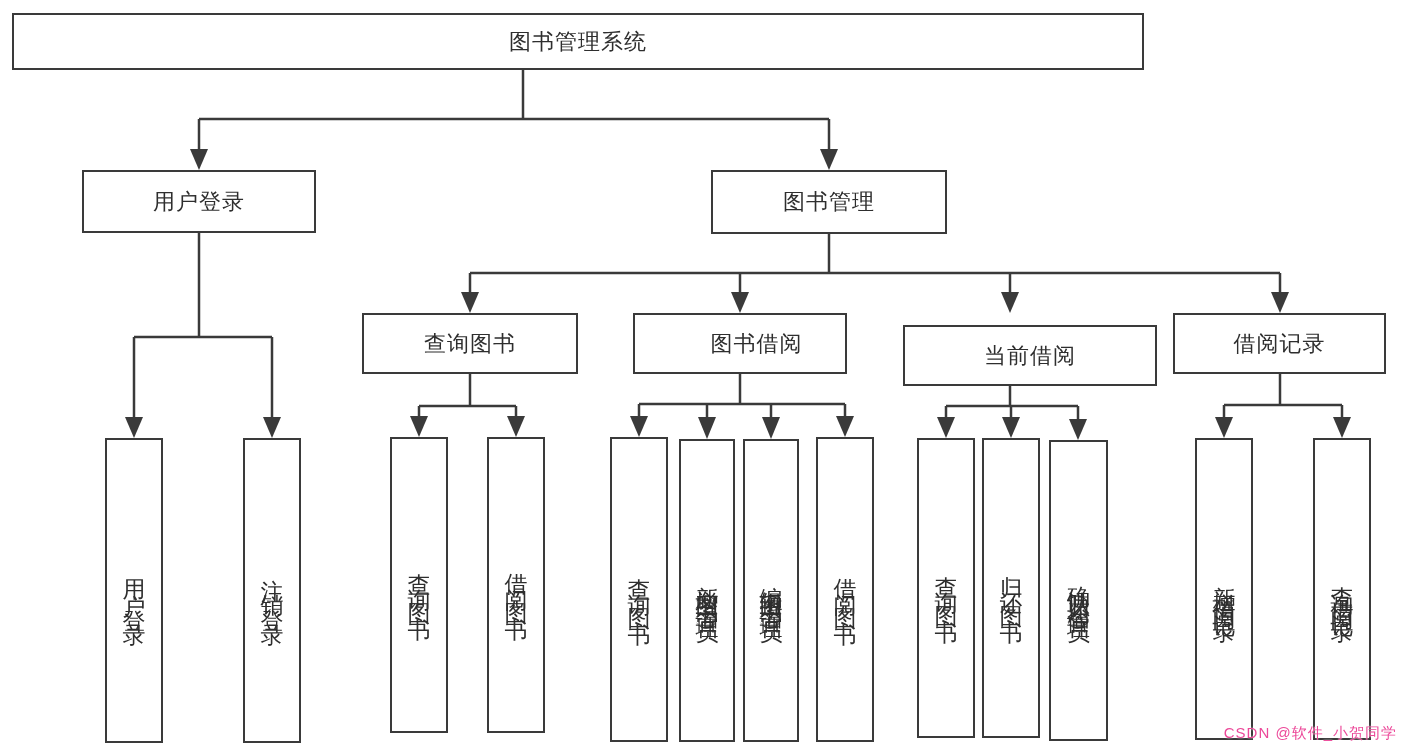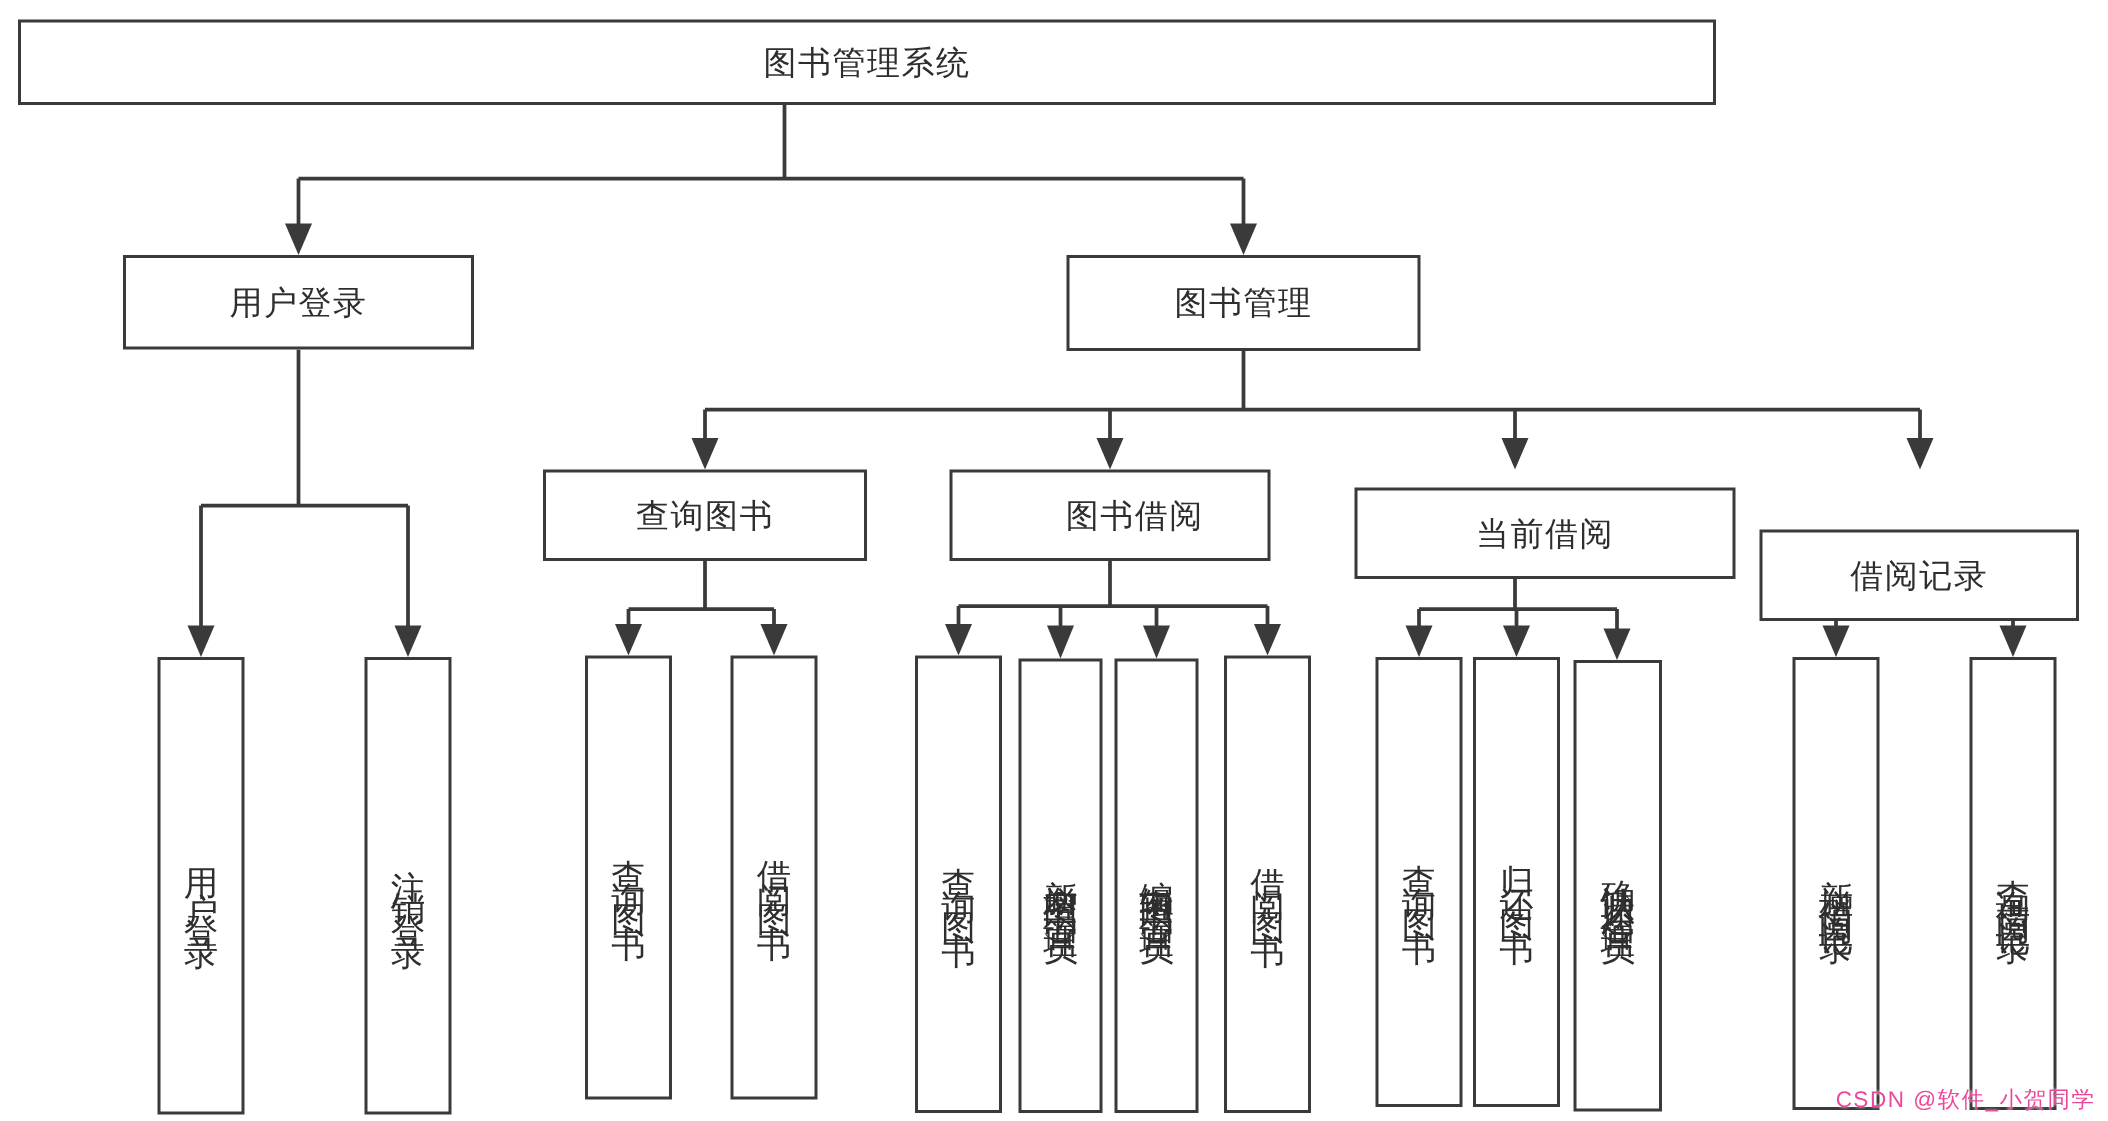--- a/index.html
+++ b/index.html
@@ -129,21 +129,21 @@
 
   <div class="box hbox" style="left:362px; top:313px; width:216px; height:61px;">
     <span>查询图书</span>
   </div>
   <div class="box hbox" style="left:633px; top:313px; width:214px; height:61px;padding-left:33px;">
     <span>图书借阅</span>
   </div>
   <div class="box hbox" style="left:903px; top:313px; width:254px; height:61px;margin-top:12px;">
     <span>当前借阅</span>
   </div>
-  <div class="box hbox" style="left:1173px; top:313px; width:213px; height:61px;margin-top:40px;">
+  <div class="box hbox" style="left:1173px; top:313px; width:213px; height:61px;">
     <span>借阅记录</span>
   </div>
 
   <div class="box vbox sp-wide" style="left:105px; top:438px; width:58px; height:305px;">
     <span>用户登录</span>
   </div>
   <div class="box vbox sp-wide" style="left:243px; top:438px; width:58px; height:305px;">
     <span>注销登录</span>
   </div>
 

